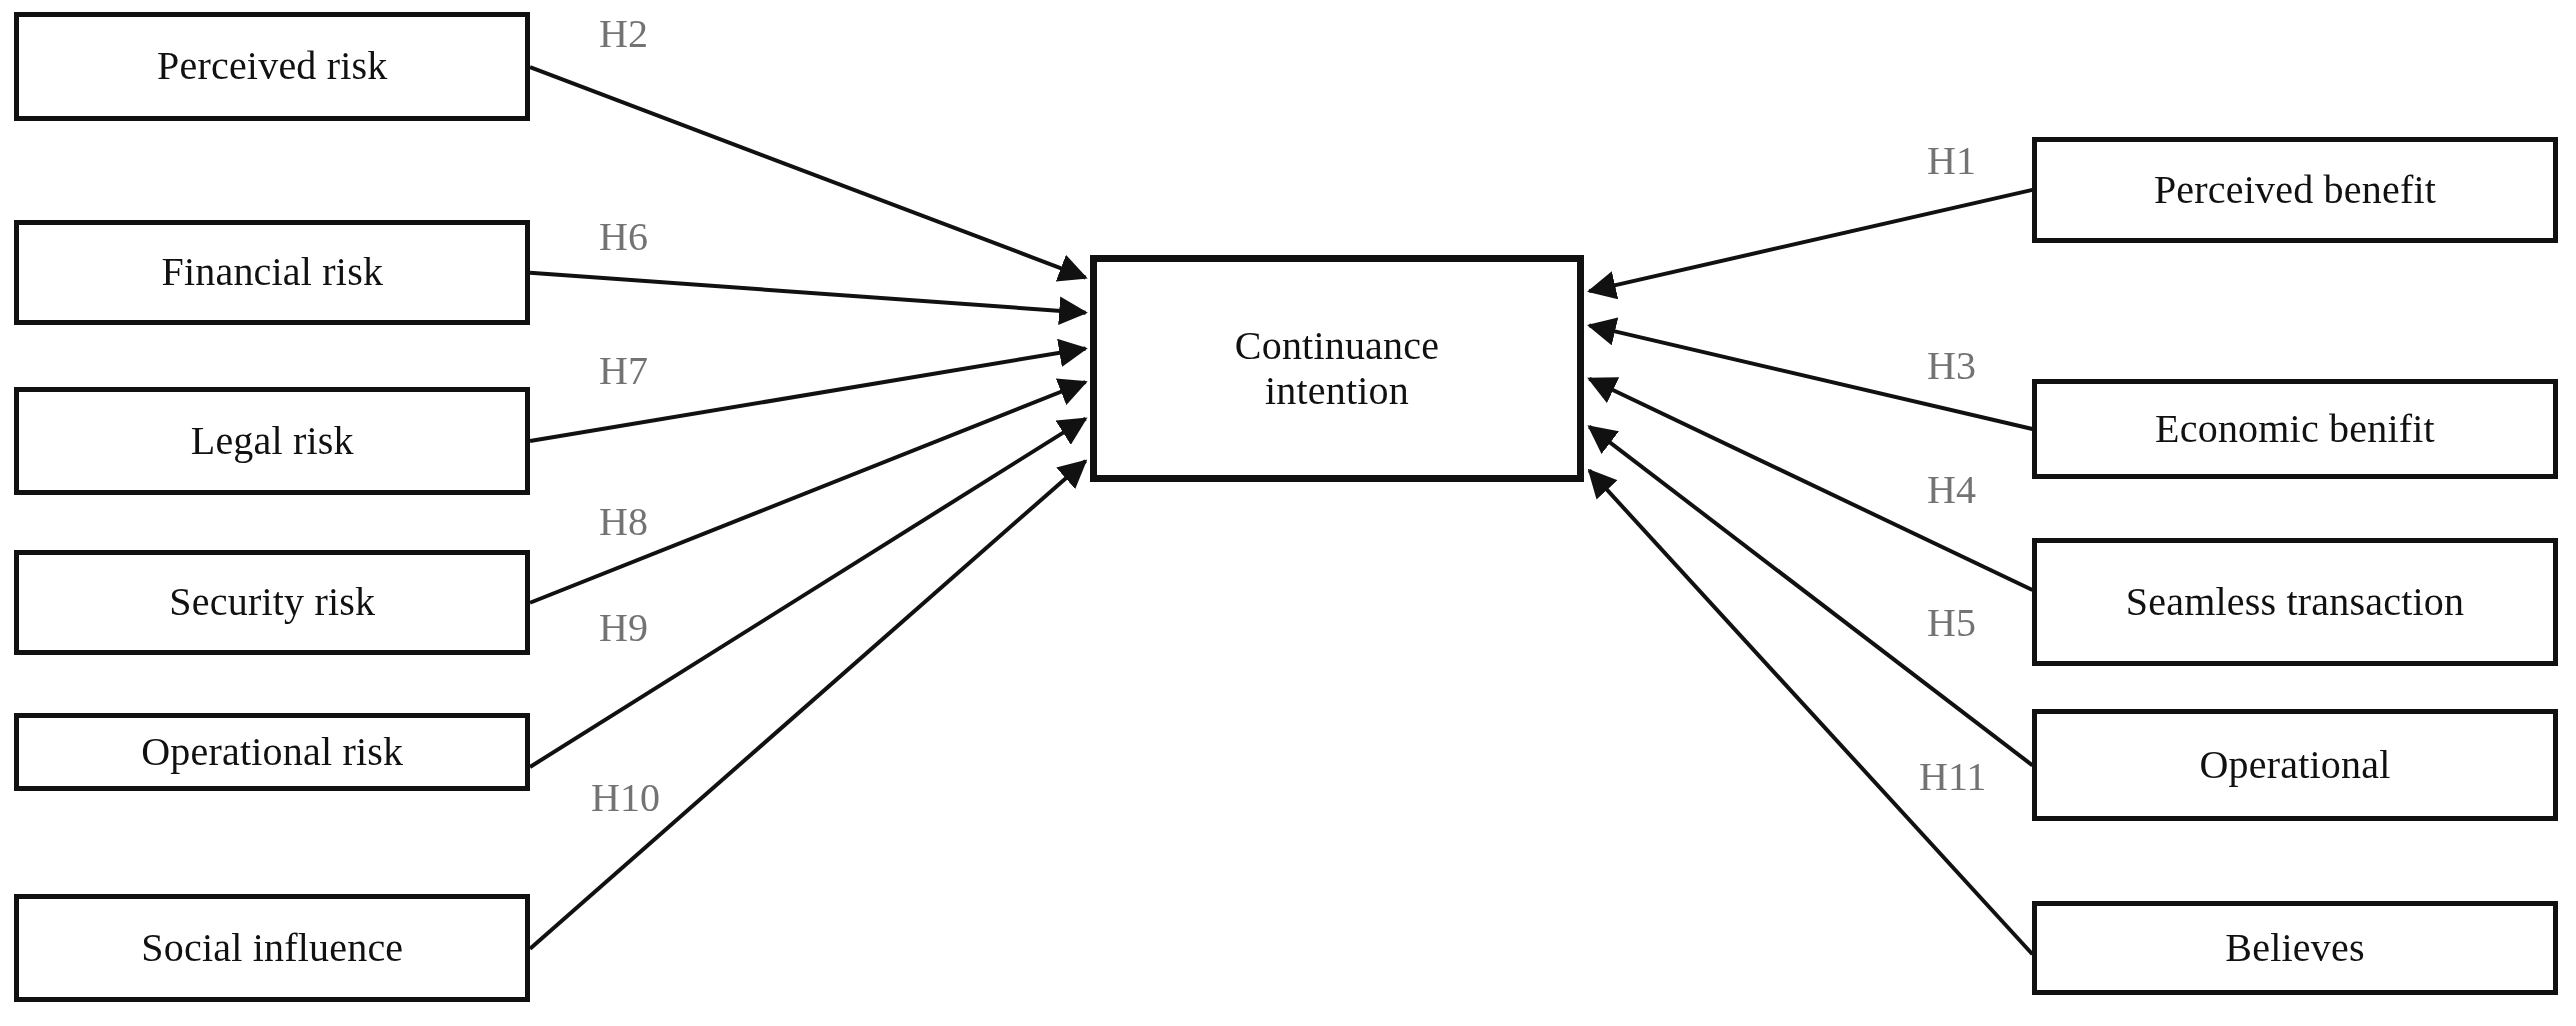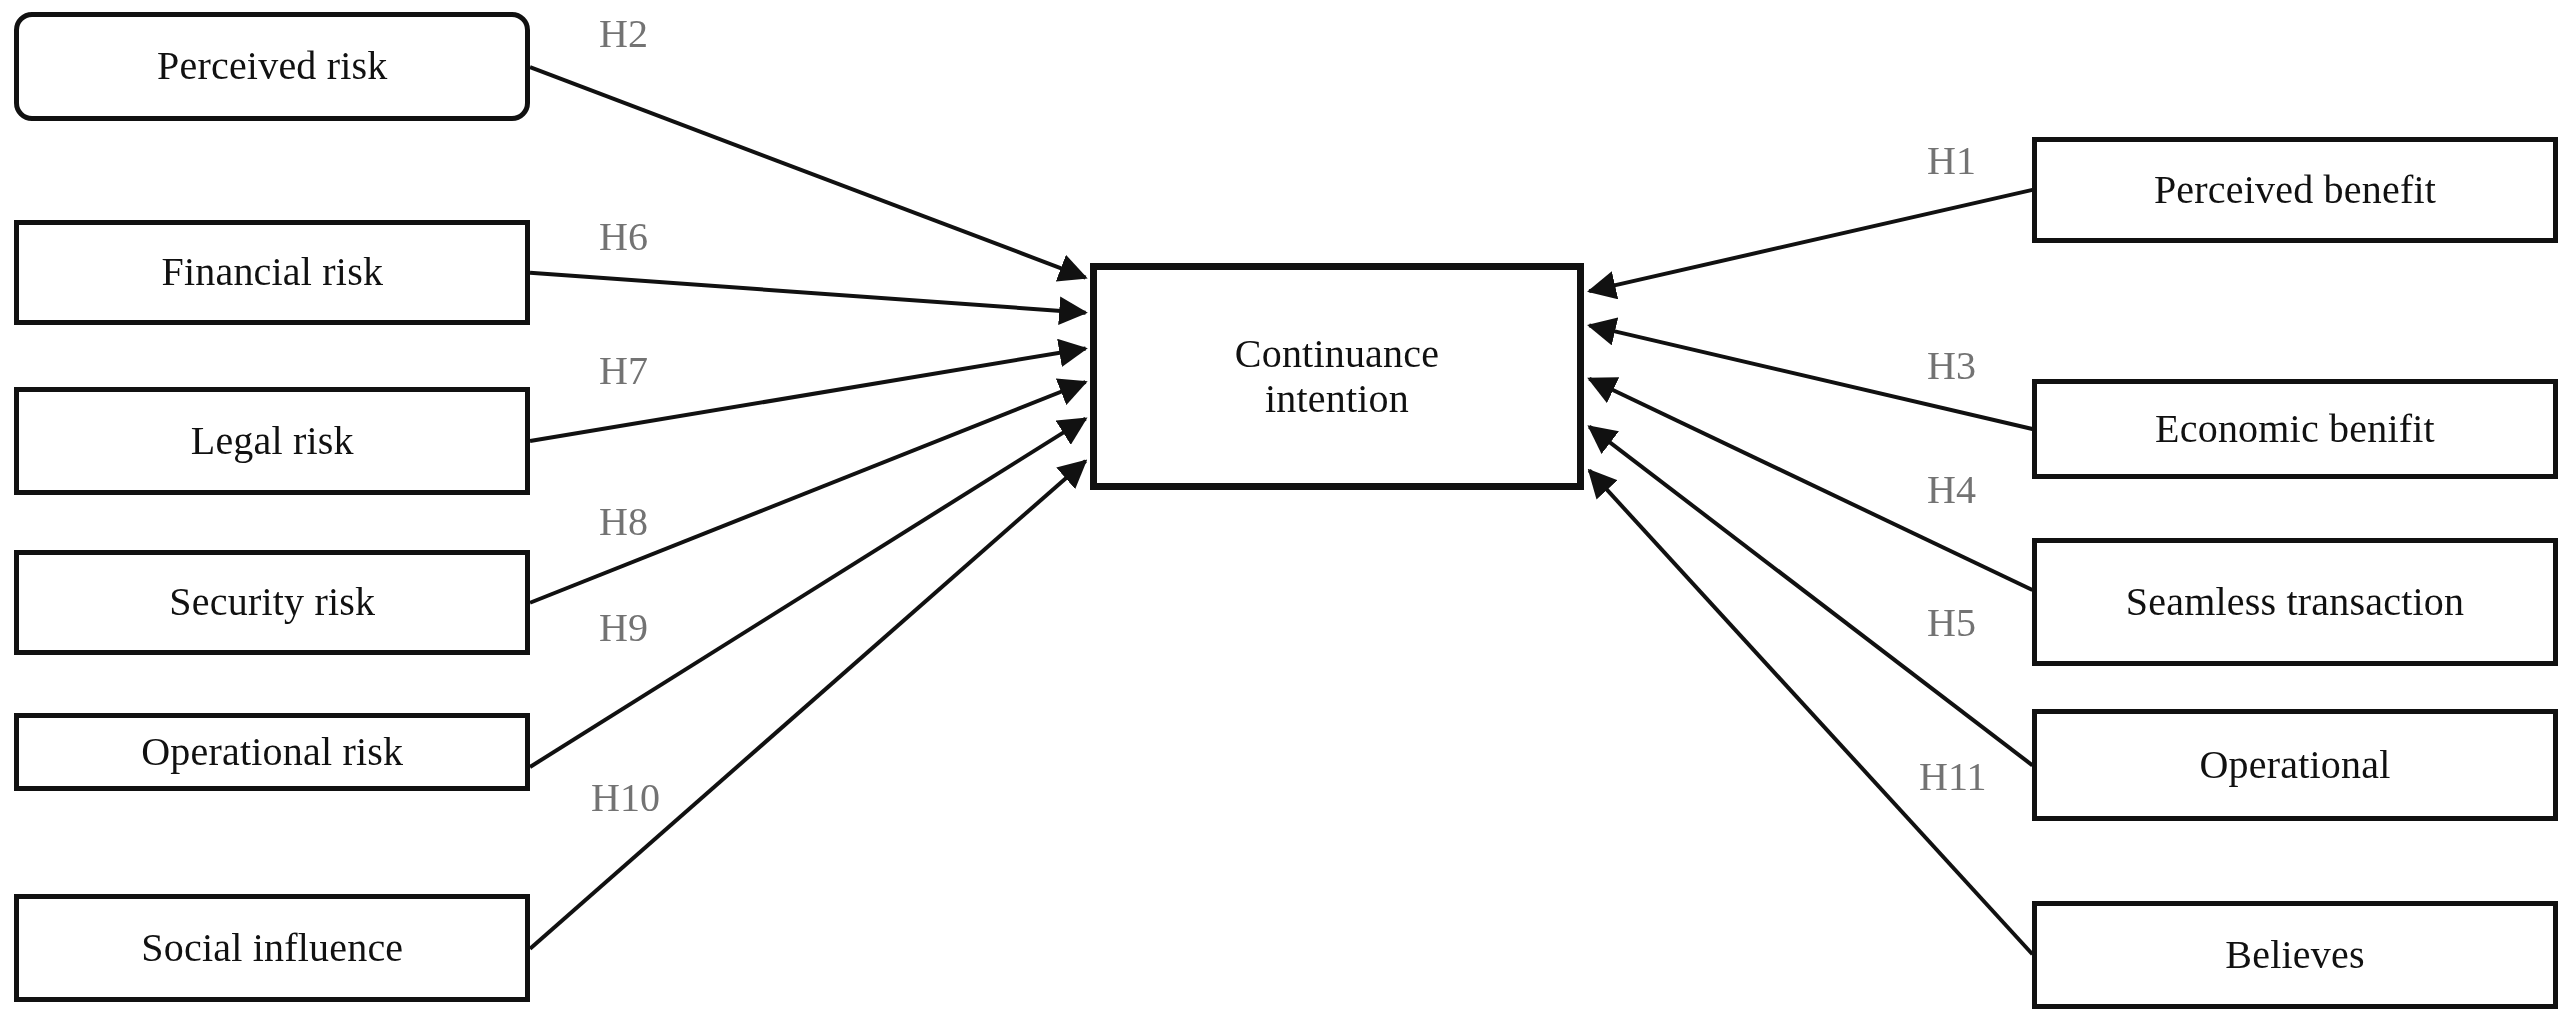--- a/index.html
+++ b/index.html
@@ -35,21 +35,20 @@
     line-height: 1.12;
     color: #111111;
     font-size: 40px;
     letter-spacing: 0.2px;
     white-space: nowrap;
   }
   .node.center {
     border-width: 7.2px;
     white-space: normal;
     font-size: 40px;
-    margin-top: 8px;
   }
   .hyp {
     position: absolute;
     z-index: 4;
     color: #737373;
     font-size: 40px;
     line-height: 1;
     white-space: nowrap;
   }
 </style>
@@ -72,21 +71,21 @@
     <line x1="665" y1="962" x2="1362" y2="525" stroke="#111111" stroke-width="5" marker-end="url(#ah)"></line>
     <line x1="665" y1="1190" x2="1362" y2="578" stroke="#111111" stroke-width="5" marker-end="url(#ah)"></line>
 
     <line x1="2550" y1="238" x2="1994" y2="365" stroke="#111111" stroke-width="5" marker-end="url(#ah)"></line>
     <line x1="2550" y1="538" x2="1994" y2="408" stroke="#111111" stroke-width="5" marker-end="url(#ah)"></line>
     <line x1="2550" y1="740" x2="1994" y2="475" stroke="#111111" stroke-width="5" marker-end="url(#ah)"></line>
     <line x1="2550" y1="960" x2="1994" y2="535" stroke="#111111" stroke-width="5" marker-end="url(#ah)"></line>
     <line x1="2550" y1="1197" x2="1994" y2="590" stroke="#111111" stroke-width="5" marker-end="url(#ah)"></line>
   </svg>
 
-  <div class="node" style="left:14.3px; top:12px; width:516px; height:109px;border-radius:18px;">
+  <div class="node" style="left:14.3px; top:12px; width:516px; height:109px;">
     <span>Perceived risk</span>
   </div>
   <div class="node" style="left:14.3px; top:220px; width:516px; height:105px;">
     <span>Financial risk</span>
   </div>
   <div class="node" style="left:14.3px; top:387px; width:516px; height:108px;">
     <span>Legal risk</span>
   </div>
   <div class="node" style="left:14.3px; top:550px; width:516px; height:105px;">
     <span>Security risk</span>
@@ -108,21 +107,21 @@
   </div>
   <div class="node" style="left:2032px; top:379px; width:526px; height:100px;">
     <span>Economic benifit</span>
   </div>
   <div class="node" style="left:2032px; top:538px; width:526px; height:128px;">
     <span>Seamless transaction</span>
   </div>
   <div class="node" style="left:2032px; top:709px; width:526px; height:112px;">
     <span>Operational</span>
   </div>
-  <div class="node" style="left:2032px; top:901px; width:526px; height:108px;">
+  <div class="node" style="left:2032px; top:901px; width:526px; height:94px;">
     <span>Believes</span>
   </div>
 
   <span class="hyp" style="left:599px;  top:14.3px;">H2</span>
   <span class="hyp" style="left:599px;  top:217px;">H6</span>
   <span class="hyp" style="left:599px;  top:351px;">H7</span>
   <span class="hyp" style="left:599px;  top:502px;">H8</span>
   <span class="hyp" style="left:599px;  top:608px;">H9</span>
   <span class="hyp" style="left:591px;  top:778px;">H10</span>
 

